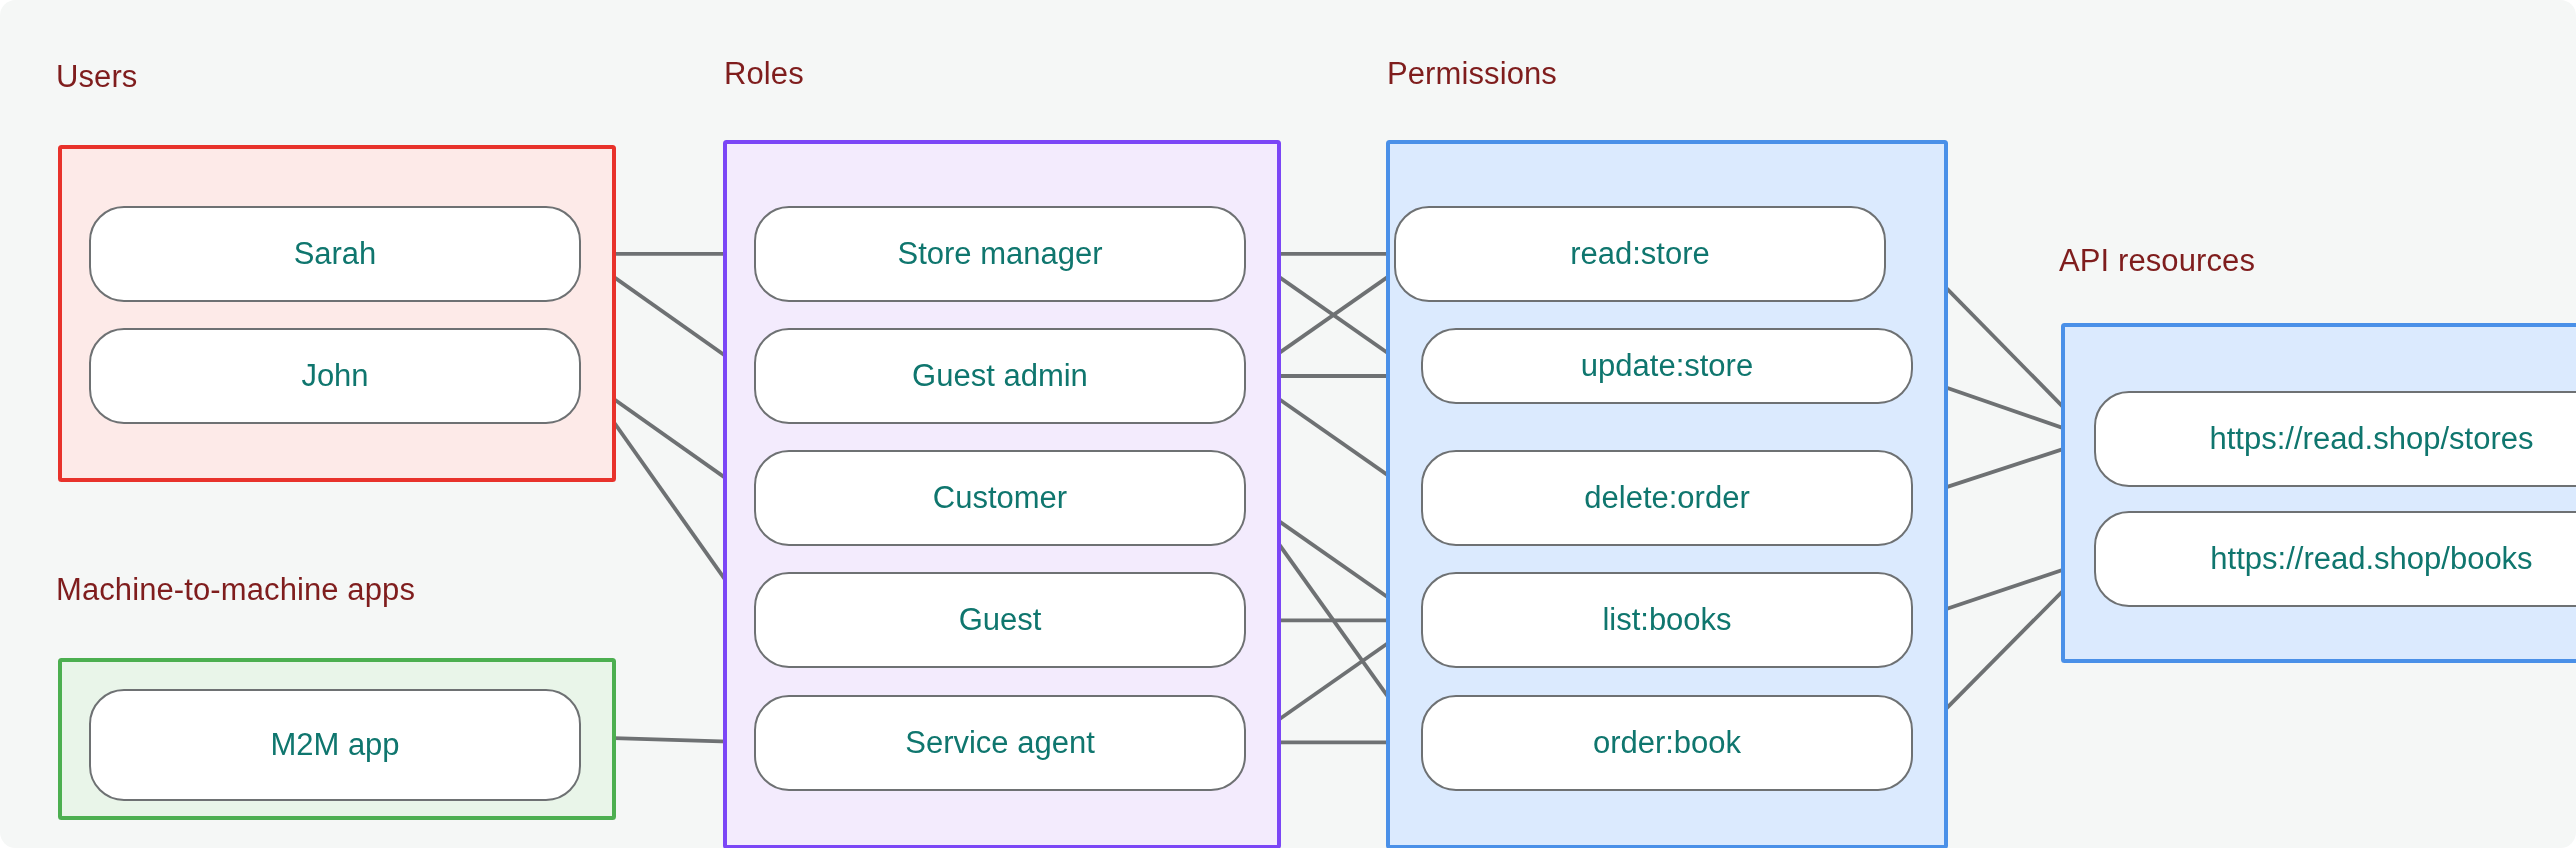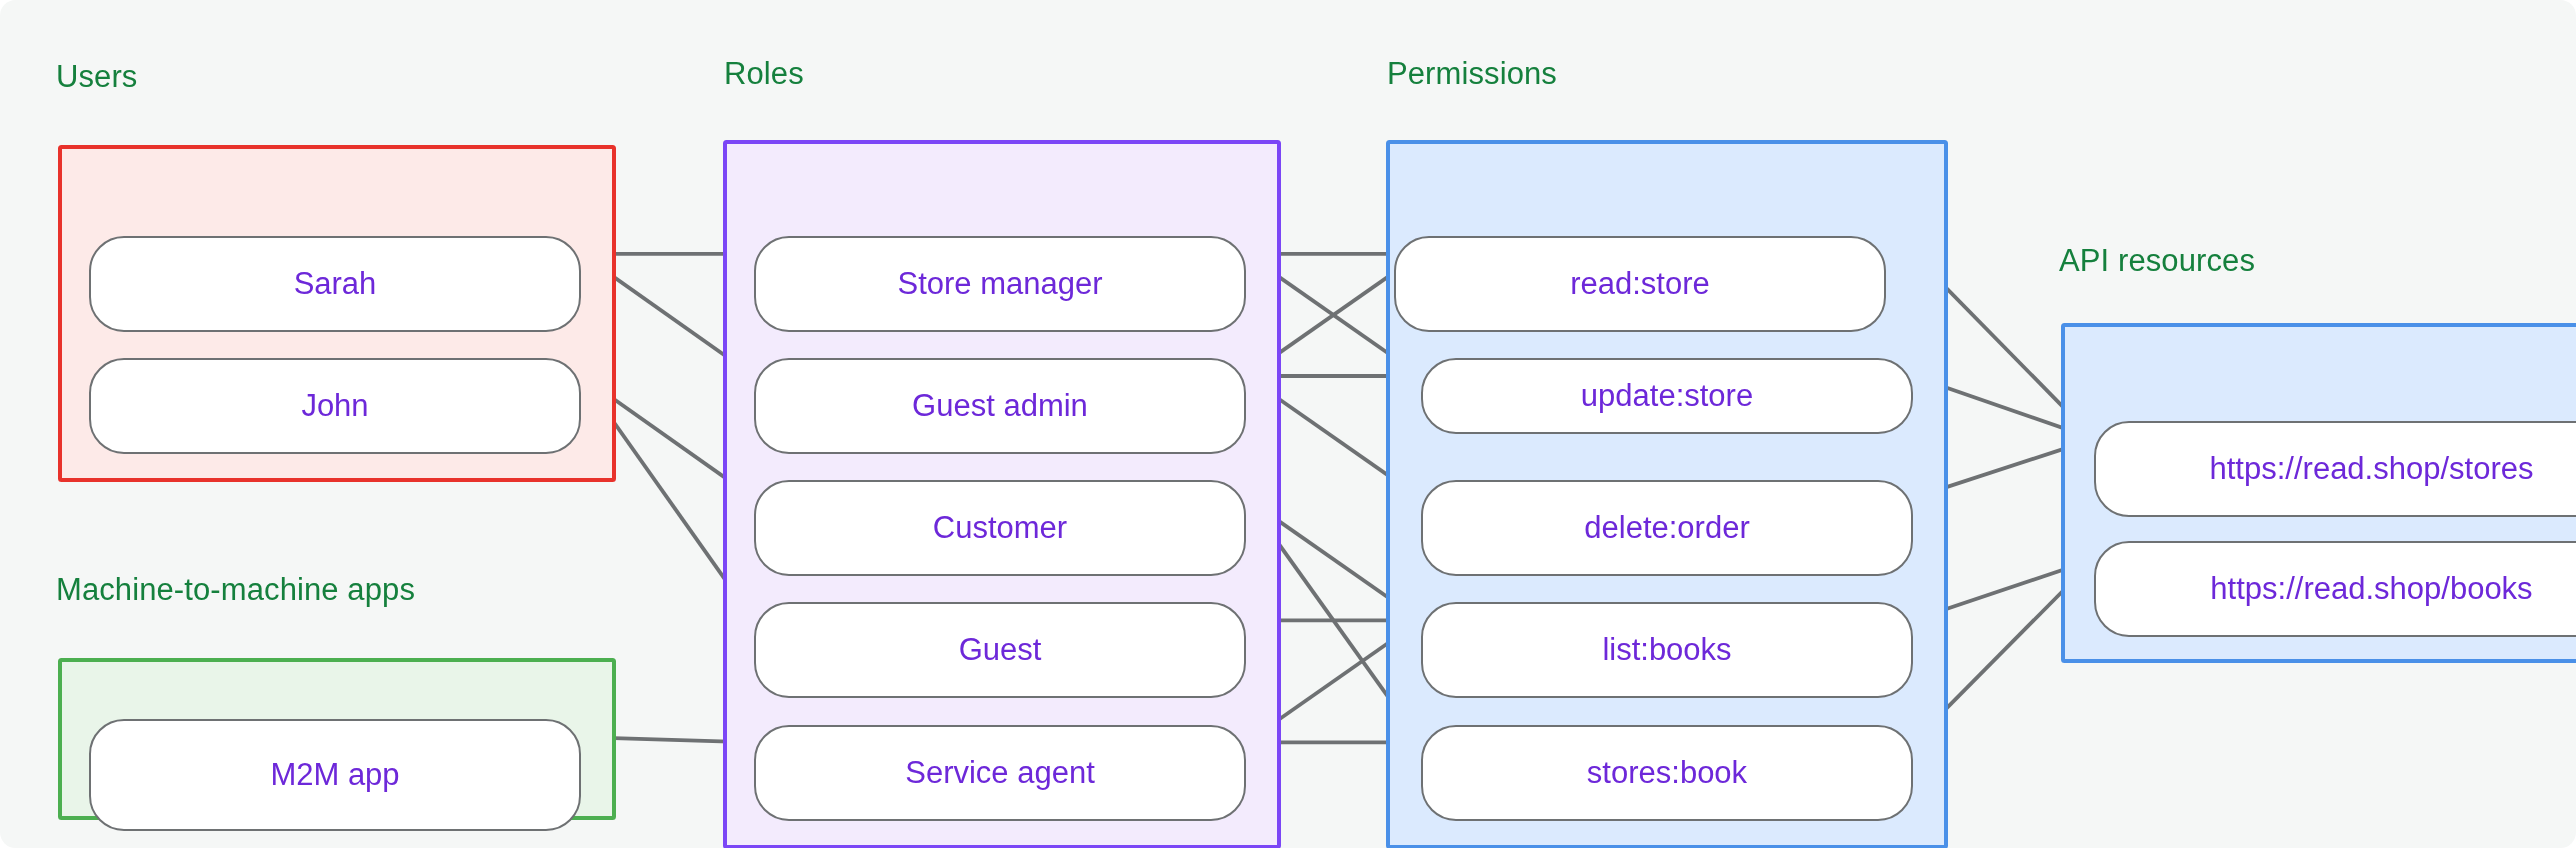--- a/index.html
+++ b/index.html
@@ -20,21 +20,21 @@
     position: absolute;
     left: 0; top: 0;
     width: 2576px;
     height: 848px;
     pointer-events: none;
     z-index: 1;
   }
   .group-title {
     position: absolute;
     font-size: 31px;
-    color: #15803d;
+    color: #7f1d1d;
     white-space: nowrap;
     letter-spacing: 0.1px;
     z-index: 3;
   }
   .group-box {
     position: absolute;
     box-sizing: border-box;
     border-style: solid;
     border-width: 4.4px;
     border-radius: 3.5px;
@@ -43,24 +43,23 @@
   .node {
     position: absolute;
     box-sizing: border-box;
     background: #ffffff;
     border: 2.6px solid #6e7173;
     border-radius: 35px;
     display: flex;
     align-items: center;
     justify-content: center;
     font-size: 31px;
-    color: #6d28d9;
+    color: #0f766e;
     white-space: nowrap;
     z-index: 4;
-    margin-top: 30px;
   }
 </style>
 </head>
 <body>
 
 <div id="canvas">
   <svg id="edges" viewBox="0 0 2952 972" preserveAspectRatio="none">
       <line x1="666" y1="291" x2="864" y2="291" stroke="#6e7173" stroke-width="4.4"></line>
       <line x1="666" y1="291" x2="864" y2="431" stroke="#6e7173" stroke-width="4.4"></line>
       <line x1="666" y1="431" x2="864" y2="571" stroke="#6e7173" stroke-width="4.4"></line>
@@ -108,20 +107,20 @@
       <div class="node" style="left: 754px; top: 328px; width: 492px; height: 96px;">Guest admin</div>
       <div class="node" style="left: 754px; top: 450px; width: 492px; height: 96px;">Customer</div>
       <div class="node" style="left: 754px; top: 572px; width: 492px; height: 96px;">Guest</div>
       <div class="node" style="left: 754px; top: 695px; width: 492px; height: 96px;">Service agent</div>
       <div class="group-title" style="left: 1387px; top: 56px;">Permissions</div>
       <div class="group-box" style="left: 1386px; top: 140px; width: 562px; height: 709px; border-color: rgb(74, 144, 232); background: rgb(219, 234, 254);"></div>
       <div class="node" style="left: 1394px; top: 206px; width: 492px; height: 96px;">read:store</div>
       <div class="node" style="left: 1421px; top: 328px; width: 492px; height: 76px;">update:store</div>
       <div class="node" style="left: 1421px; top: 450px; width: 492px; height: 96px;">delete:order</div>
       <div class="node" style="left: 1421px; top: 572px; width: 492px; height: 96px;">list:books</div>
-      <div class="node" style="left: 1421px; top: 695px; width: 492px; height: 96px;">stores:book</div>
+      <div class="node" style="left: 1421px; top: 695px; width: 492px; height: 96px;">order:book</div>
       <div class="group-title" style="left: 2059px; top: 243px;">API resources</div>
       <div class="group-box" style="left: 2061px; top: 323px; width: 623px; height: 340px; border-color: rgb(74, 144, 232); background: rgb(219, 234, 254);"></div>
       <div class="node" style="left: 2094px; top: 391px; width: 555px; height: 96px;">https://read.shop/stores</div>
       <div class="node" style="left: 2094px; top: 511px; width: 555px; height: 96px;">https://read.shop/books</div>
     </div>
 </div>
 
 
 </body></html>

